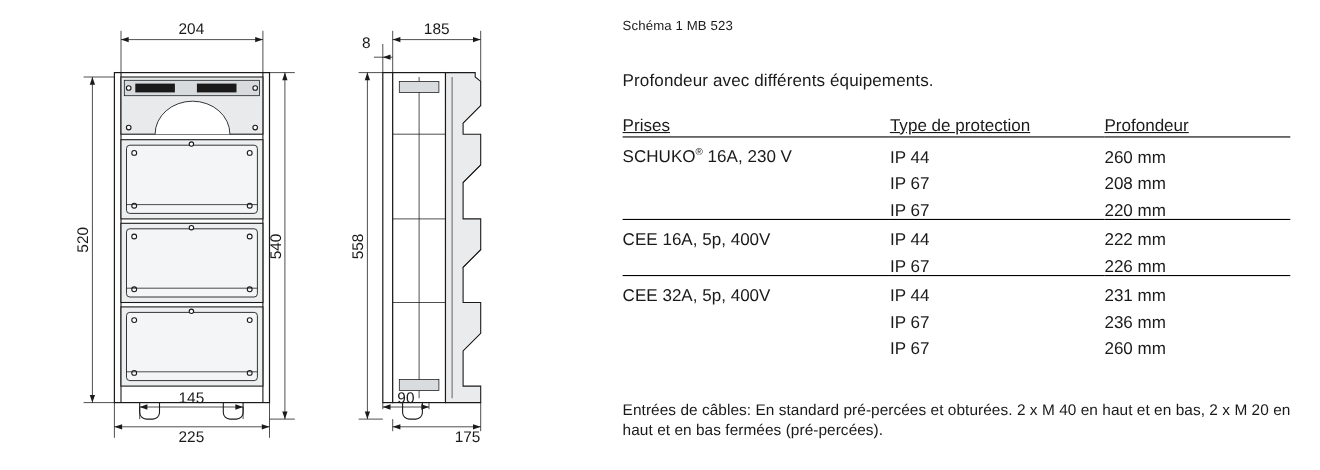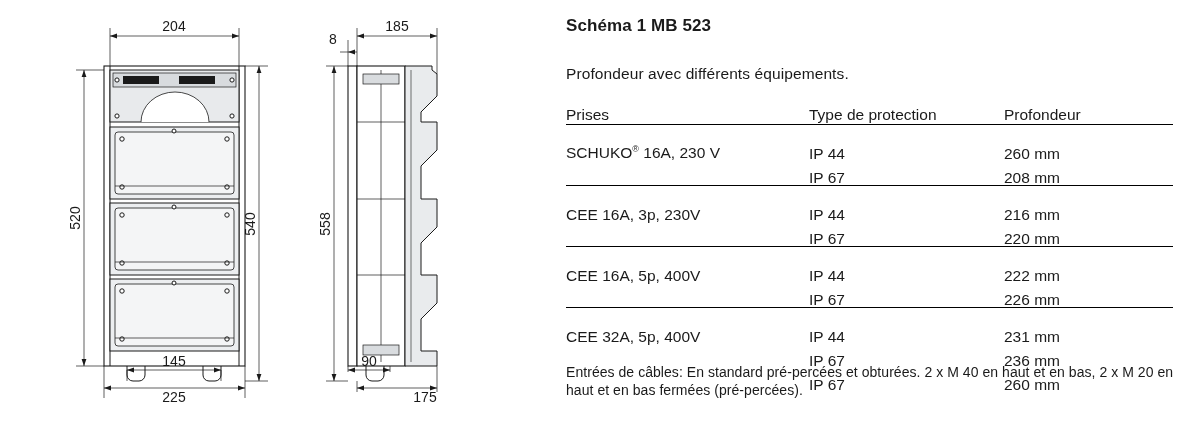--- a/index.html
+++ b/index.html
@@ -36,22 +36,22 @@
     position: absolute;
     left: 566px;
     top: 0;
     width: 620px;
     height: 427px;
   }
   .doc-title {
     position: absolute;
     left: 0;
     top: 16px;
-    font-size: 17px;
-    font-weight: bold;
+    font-size: 12px;
+    font-weight: normal;
     letter-spacing: 0.1px;
   }
   .intro {
     position: absolute;
     left: 0;
     top: 65px;
     font-size: 15.5px;
     letter-spacing: 0.1px;
     text-align: center;
   }
@@ -71,23 +71,23 @@
     line-height: 1.0;
     height: 24px;
     white-space: nowrap;
   }
   table.spec th.c0, table.spec td.c0 { width: 243px; }
   table.spec th.c1, table.spec td.c1 { width: 195px; margin-top: 39px; }
   table.spec th.c2, table.spec td.c2 { width: 169px; }
   table.spec tr.rule-row > td,
   table.spec tr.rule-row > th {
     border-top: 1.4px solid #000;
-    padding-top: 12px;
-  }
-  table.spec tr.head-row th { padding-bottom: 2px; }
+    padding-top: 2px;
+  }
+  table.spec tr.head-row th { padding-bottom: 2px; text-decoration: underline; }
   sup { font-size: 9px; vertical-align: super; }
   .footer {
     position: absolute;
     left: 0;
     top: 364px;
     width: 618px;
     font-size: 14px;
     line-height: 1.28;
     letter-spacing: 0.05px;
   }
@@ -275,25 +275,20 @@
           <td class="c0">SCHUKO<sup>®</sup> 16A, 230 V</td>
           <td class="c1">IP 44</td>
           <td class="c2">260 mm</td>
         </tr>
         <tr>
           <td class="c0"></td>
           <td class="c1">IP 67</td>
           <td class="c2">208 mm</td>
         </tr>
 
-        <tr class="rule-row">
-          <td class="c0">CEE 16A, 3p, 230V</td>
-          <td class="c1">IP 44</td>
-          <td class="c2">216 mm</td>
-        </tr>
         <tr>
           <td class="c0"></td>
           <td class="c1">IP 67</td>
           <td class="c2">220 mm</td>
         </tr>
 
         <tr class="rule-row">
           <td class="c0">CEE 16A, 5p, 400V</td>
           <td class="c1">IP 44</td>
           <td class="c2">222 mm</td>

